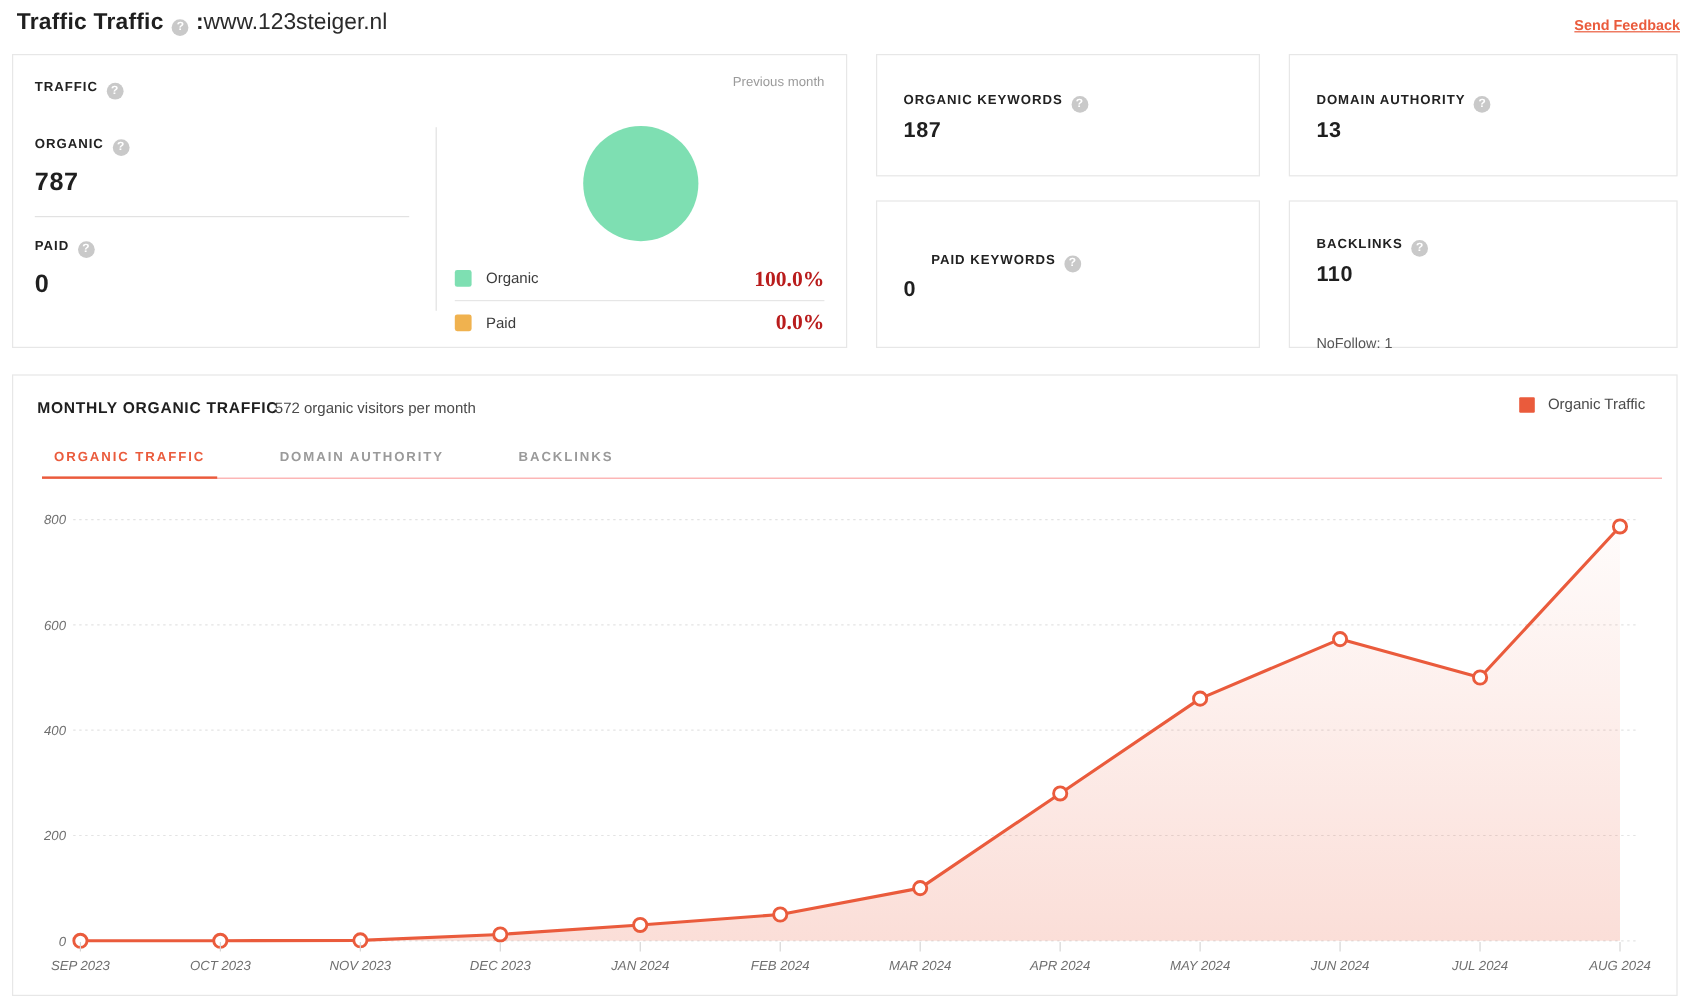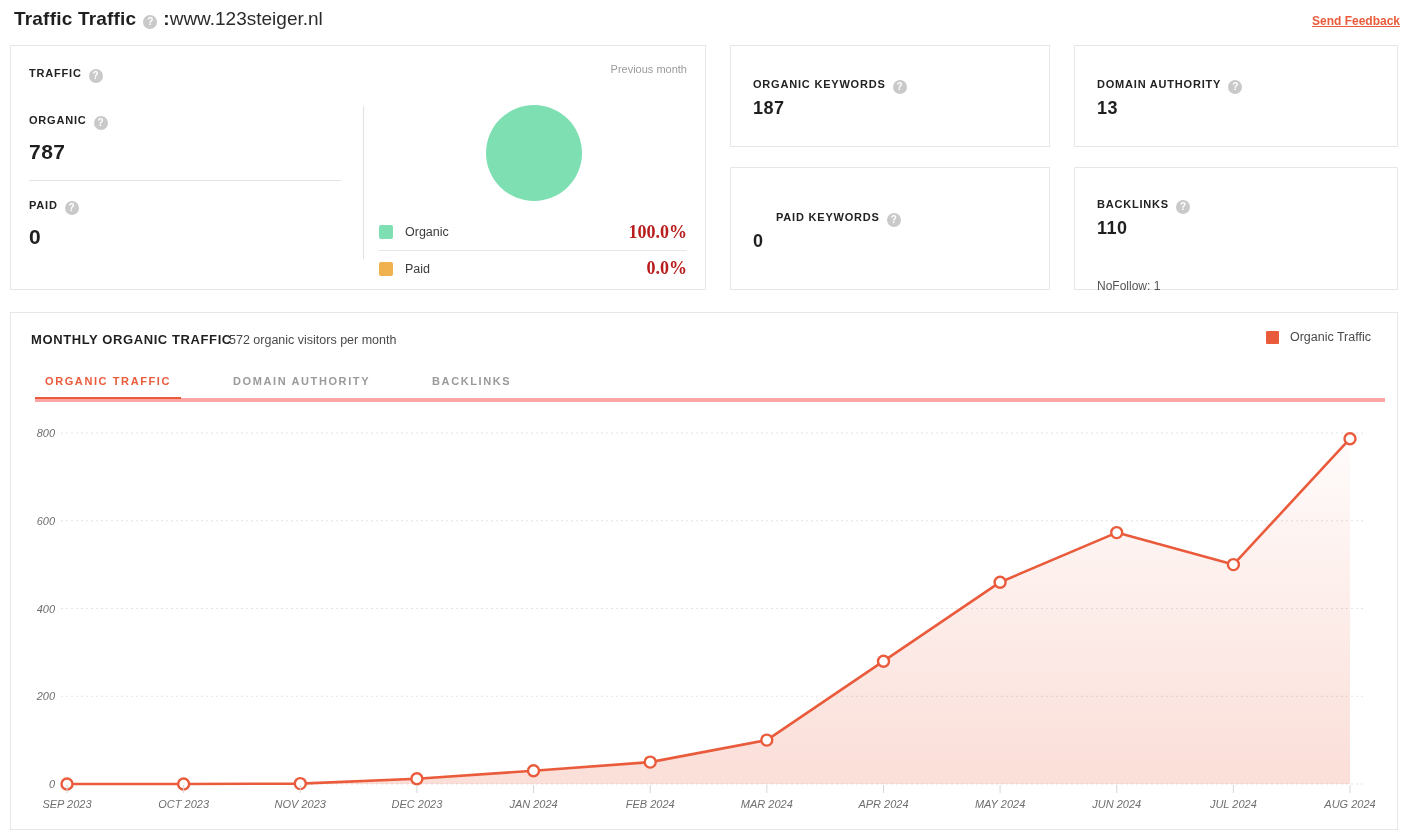--- a/index.html
+++ b/index.html
@@ -53,21 +53,21 @@
   #card-backlinks .stat-label-row { top:26px; } #card-backlinks .stat-value { top:50px; }
   #card-backlinks .stat-sub { top:83px;margin-top:28px; }
 
   
   #chart-card { left:10px; top:312px; width:1388px; height:518px; }
   .chart-title { position:absolute; left:20px; top:19px; font-size:13px; font-weight:bold; letter-spacing:.6px; }
   .chart-subtitle { position:absolute; left:218px; top:20px; font-size:12.5px; color:#4a4a4a; }
   .chart-legend { position:absolute; right:26px; top:17px; display:flex; align-items:center; cursor:pointer; }
   .chart-legend .swatch { width:13px; height:13px; margin-right:11px; border-radius:1px; }
   .chart-legend-label { font-size:12.5px; color:#4a4a4a; }
-  .tabs { position:absolute; left:24px; right:12px; top:55px; border-bottom:4px solid #fca5a5; }
+  .tabs { position:absolute; left:24px; right:12px; top:55px; border-bottom:1px solid #fca5a5; }
   .tab { display:inline-block; font-size:11px; font-weight:bold; letter-spacing:1.6px; color:#9a9a9a;
     padding:6px 10px 10px 10px; margin-right:42px; cursor:pointer; position:relative; top:1px; }
   .tab.active { color:#ea5b3c; border-bottom:2px solid #ea5b3c; }
   #traffic-chart { position:absolute; left:0; top:95px; width:1388px; height:418px; }
   .ytick-text, .xtick-text { font-size:11px; font-style:italic; fill:#6f6f6f; }
 </style>
 </head>
 <body>
 
 <div class="page-header">

